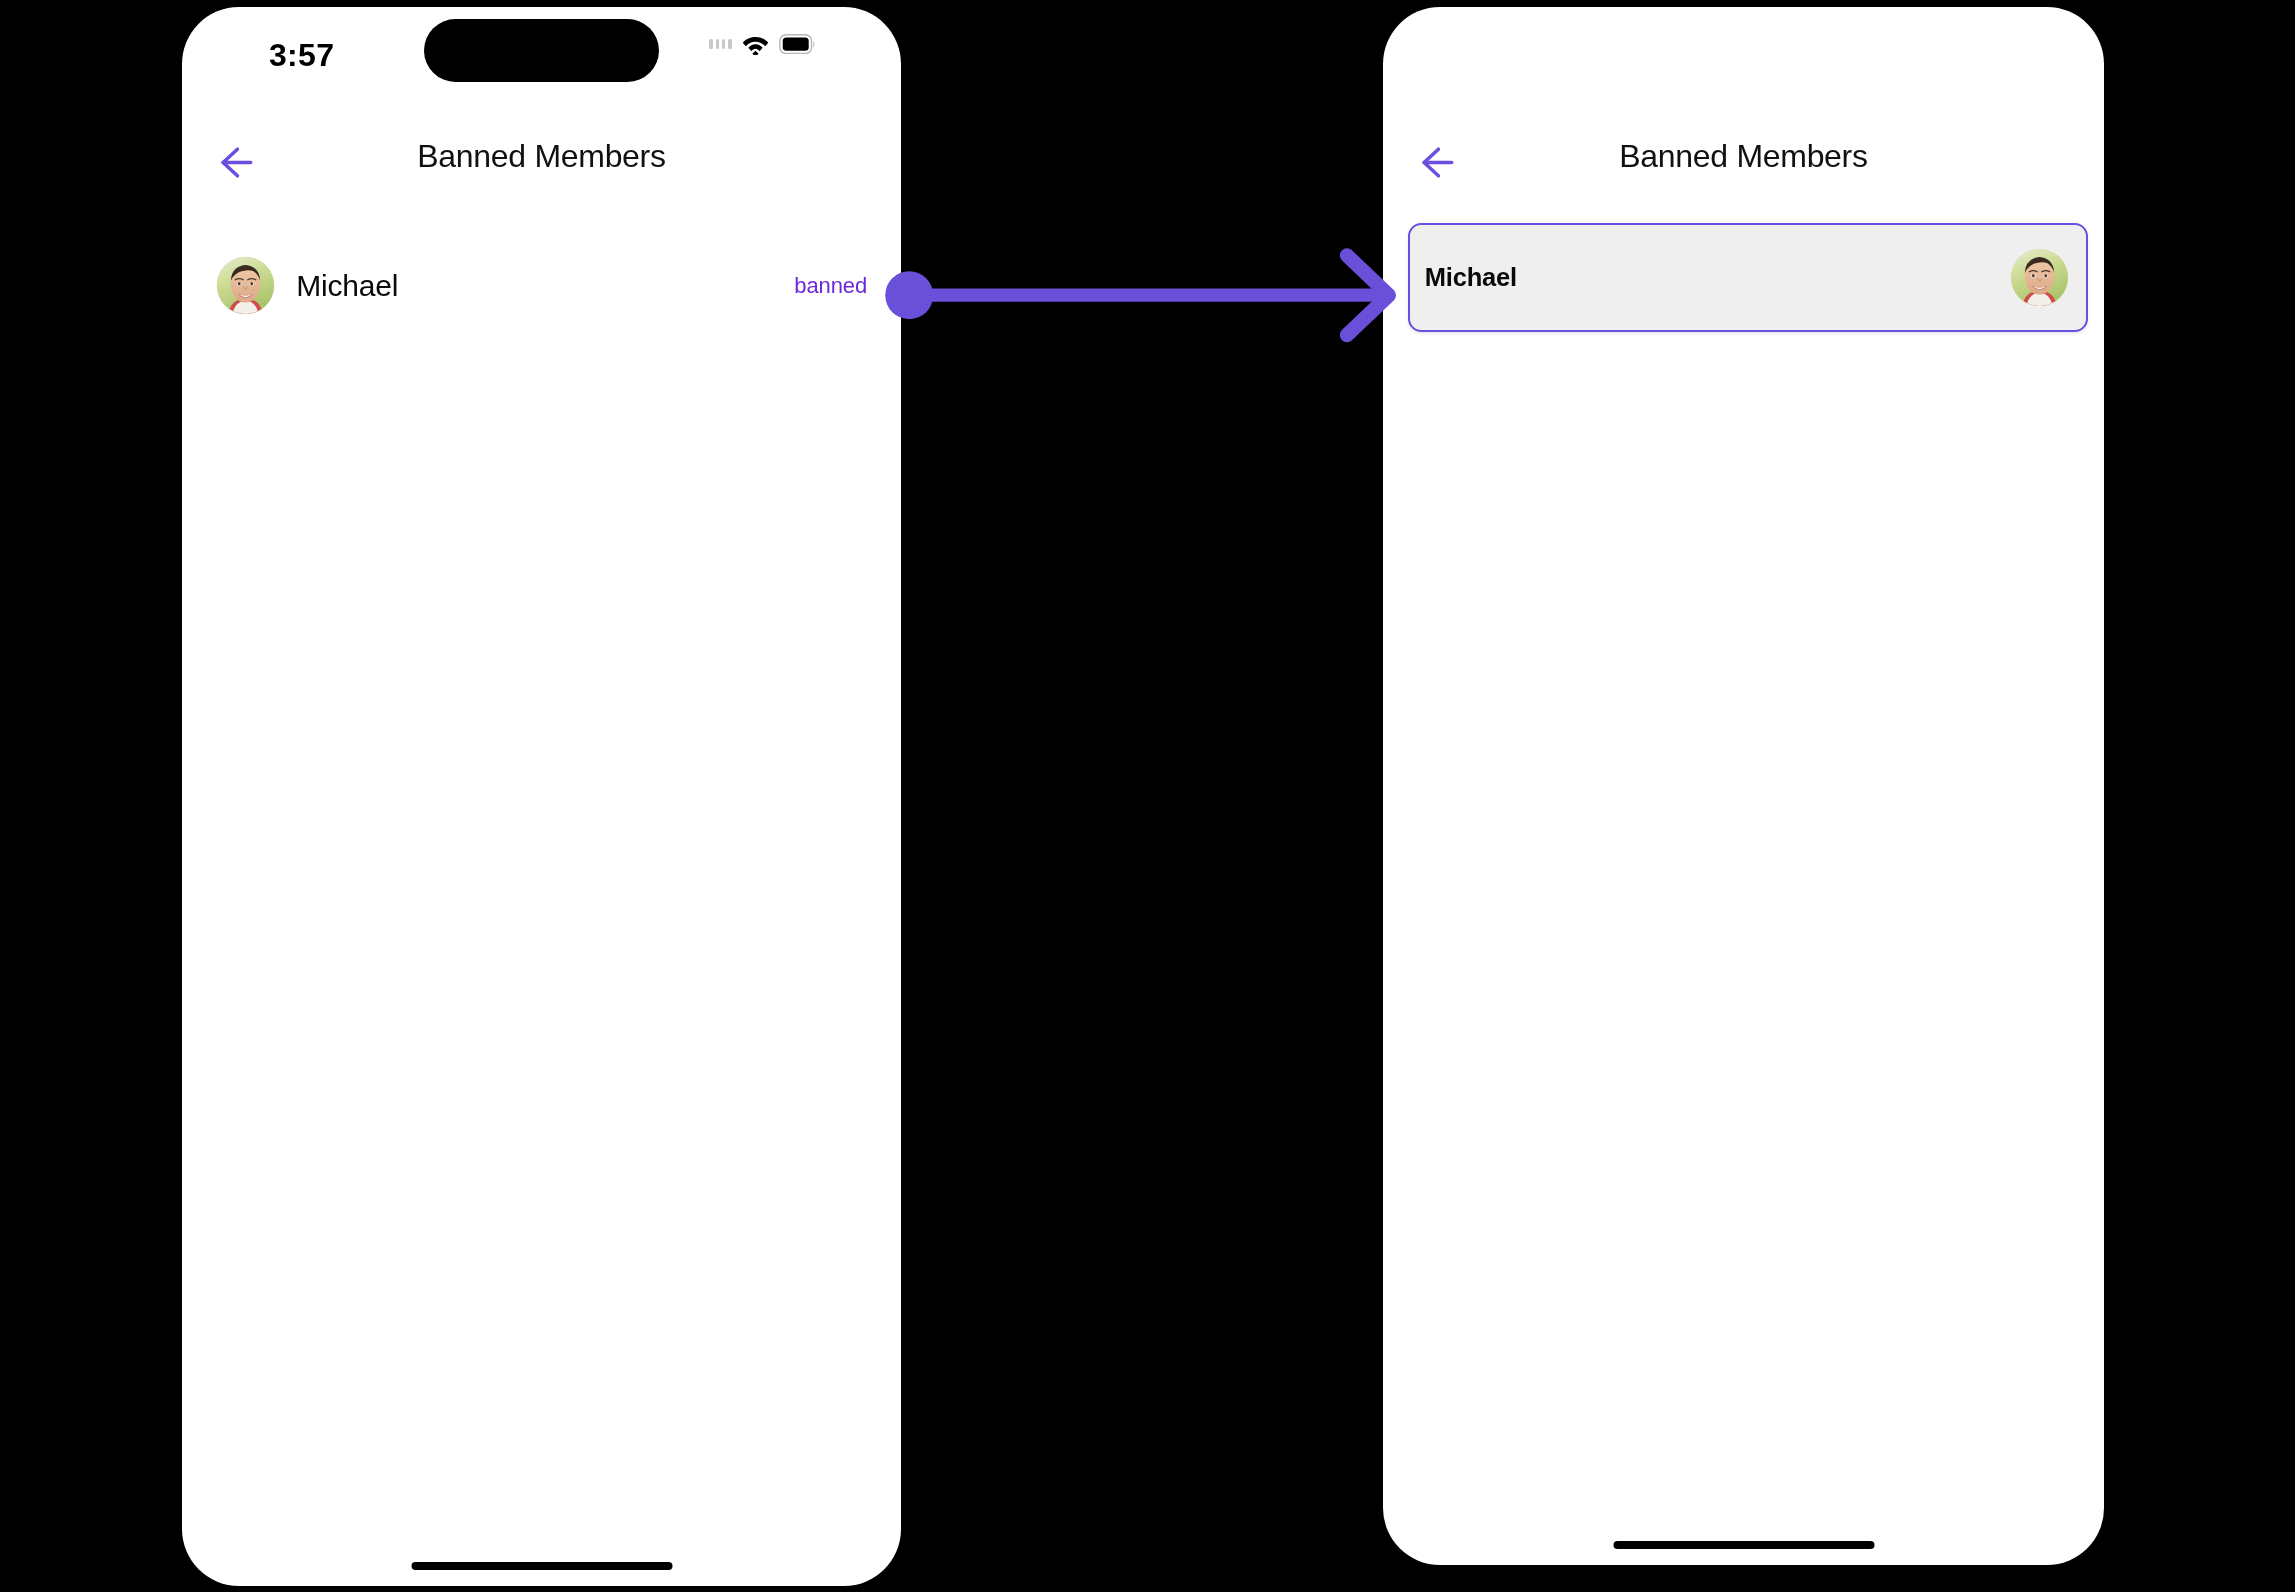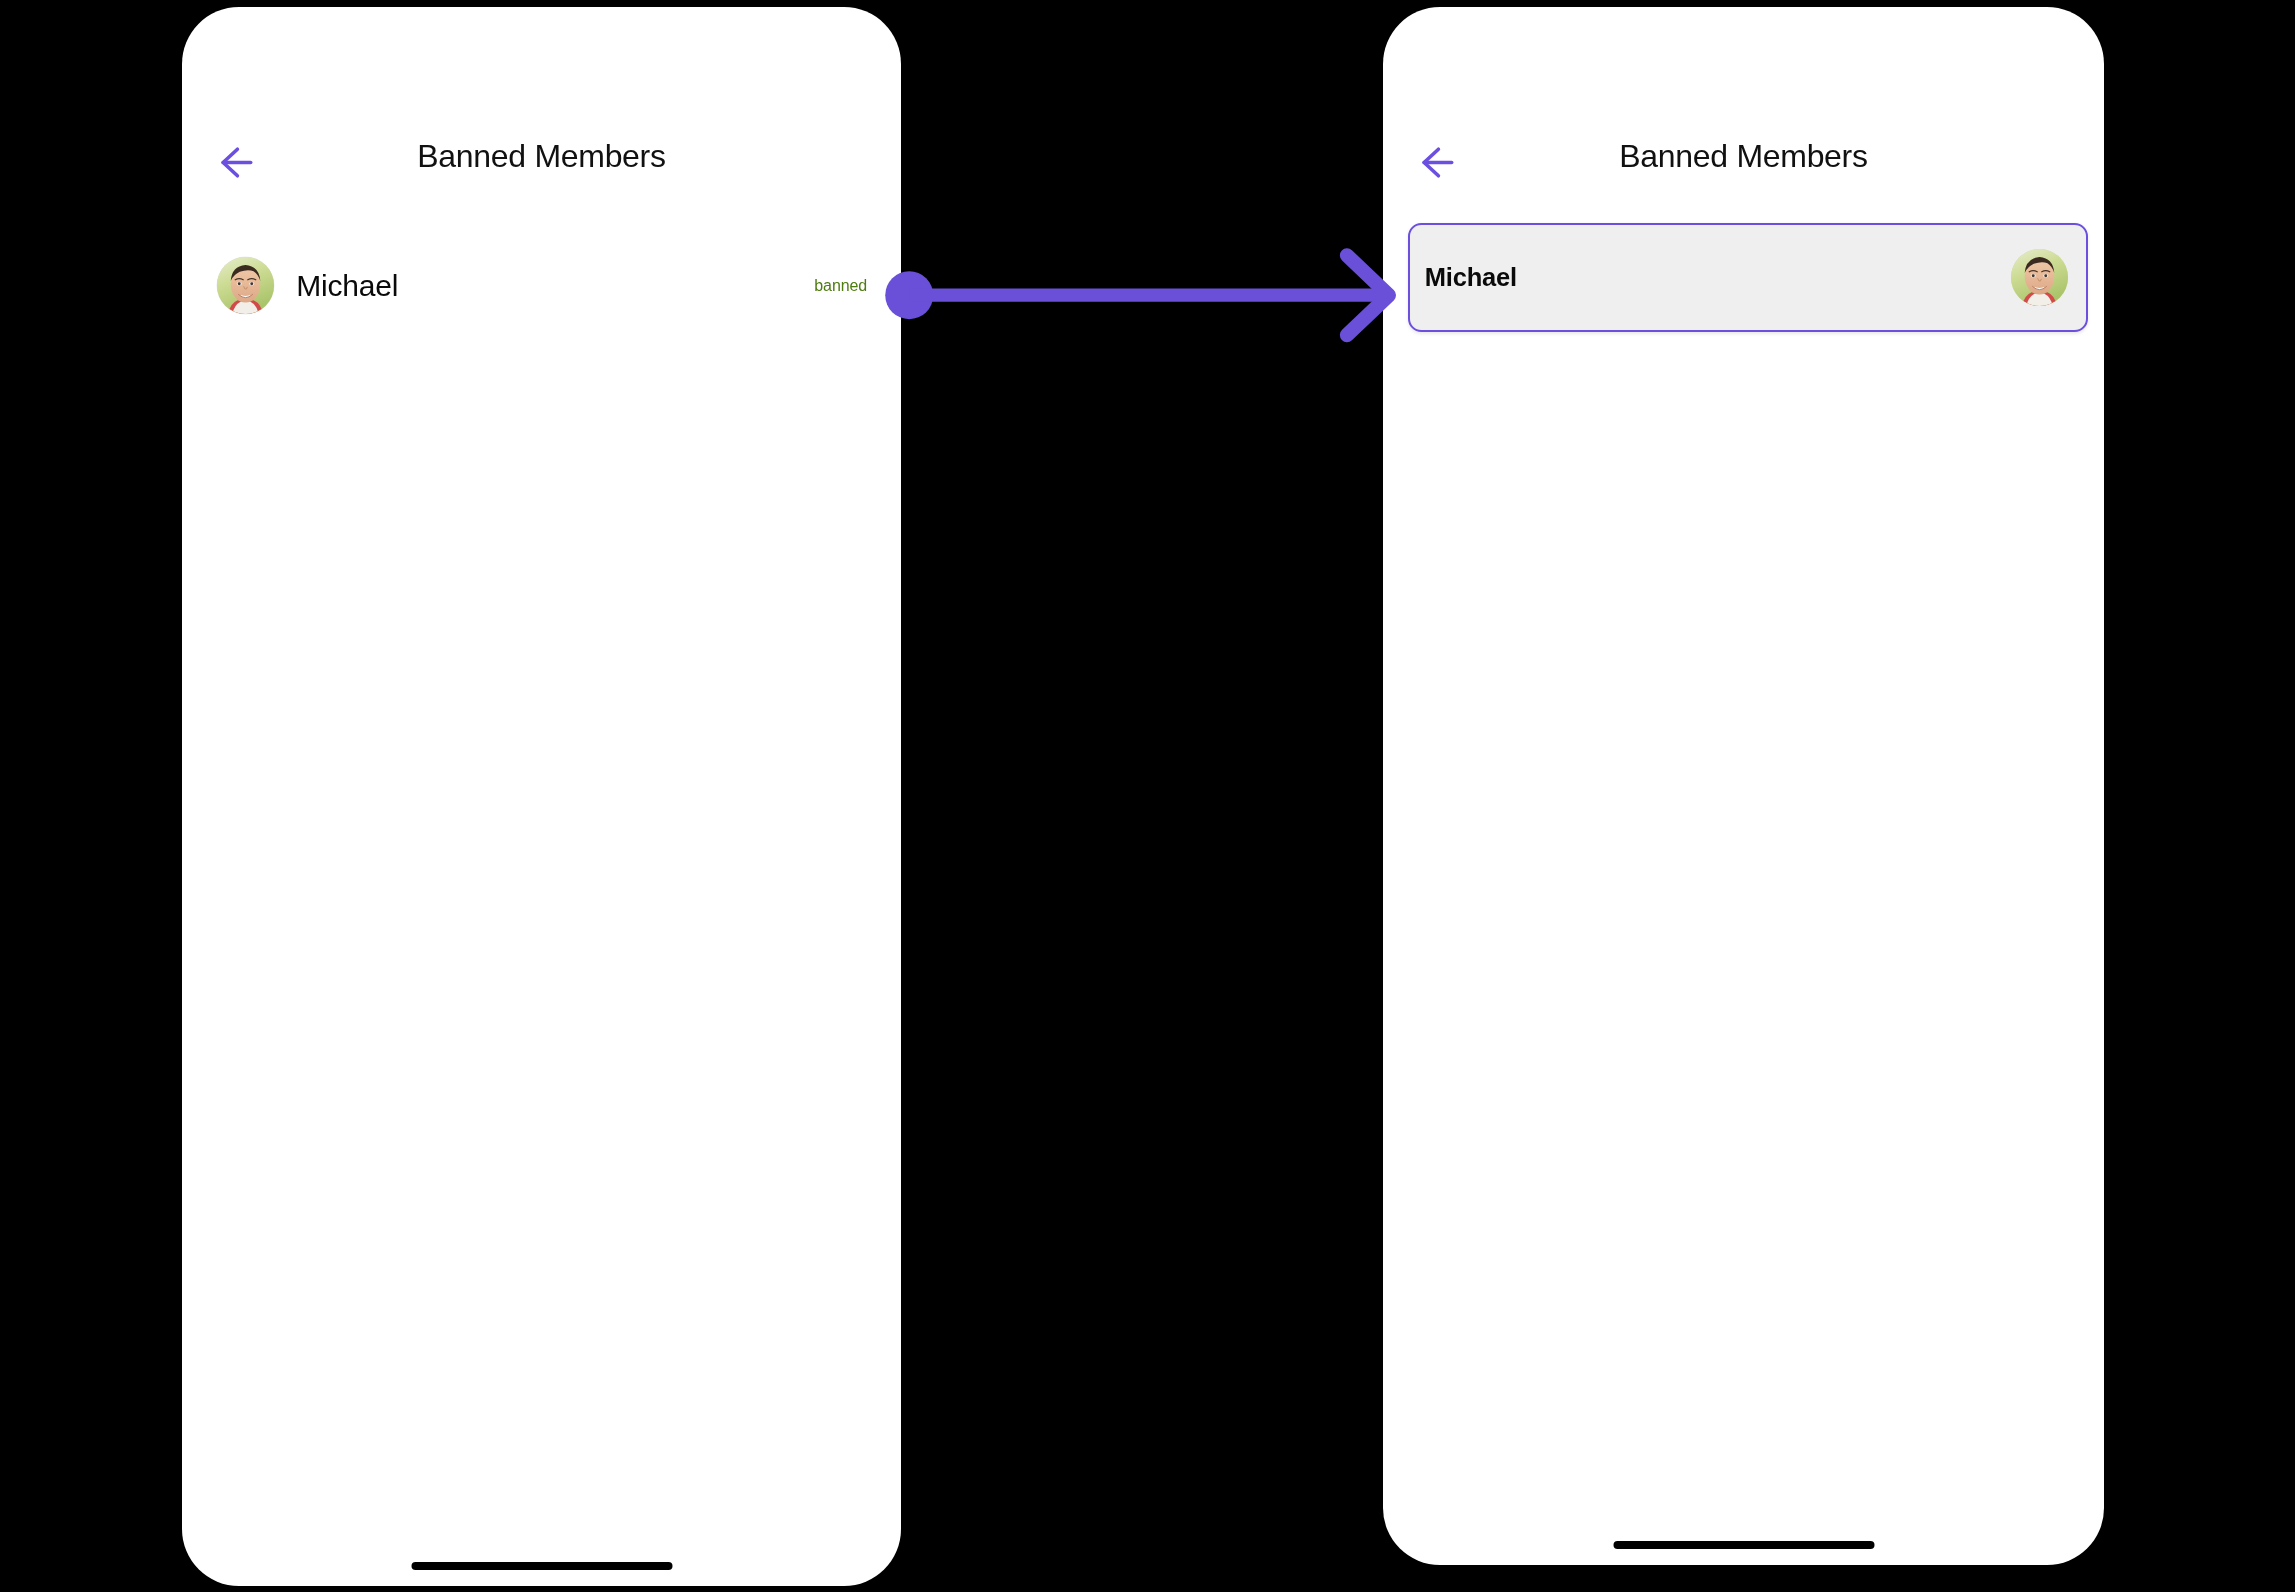--- a/index.html
+++ b/index.html
@@ -146,22 +146,22 @@
   }
   .avatar svg { display: block; width: 100%; height: 100%; }
   .row-name {
     margin-left: 22.5px;
     font-size: 30px;
     color: #0a0a0a;
     letter-spacing: -0.2px;
   }
   .row-status {
     margin-left: auto;
-    font-size: 16px;
-    color: #4d7c0f;
+    font-size: 22px;
+    color: #6d28d9;
     letter-spacing: -0.1px;
     text-align: center;
   }
 
   
   .selected-card {
     position: absolute;
     left: 24.5px;
     top: 216px;
     width: 680px;
@@ -211,20 +211,42 @@
     width: 2295px;
     height: 1593px;
     pointer-events: none;
   }
 </style>
 </head>
 <body>
 
 <div class="phone" id="phone-left">
 
+  <div class="status-bar">
+    <div class="status-time">3:57</div>
+    <div class="dynamic-island"></div>
+    <div class="status-right">
+      <div class="signal-dots">
+          <i></i>
+          <i></i>
+          <i></i>
+          <i></i>
+        </div>
+      <svg class="wifi-icon" width="29" height="21.4" viewBox="0 0 56 42">
+        <path d="M28 6 C17 6 8 11 3 17 L9 24 C13 19 20 15 28 15 C36 15 43 19 47 24 L53 17 C48 11 39 6 28 6 Z" fill="#000"></path>
+        <path d="M28 20 C22 20 17 23 14 27 L20 34 C22 31 25 29 28 29 C31 29 34 31 36 34 L42 27 C39 23 34 20 28 20 Z" fill="#000"></path>
+        <path d="M28 33 L22 39 C23.5 41 26 42 28 42 C30 42 32.5 41 34 39 Z" fill="#000"></path>
+      </svg>
+      <svg class="battery-icon" width="37" height="20.4" viewBox="0 0 72 40">
+        <rect x="1.5" y="1.5" width="62" height="37" rx="12" ry="12" fill="none" stroke="#b8b8b8" stroke-width="3"></rect>
+        <rect x="7" y="7" width="51" height="26" rx="7" ry="7" fill="#000"></rect>
+        <path d="M67 14 C70 15.5 70 24.5 67 26 Z" fill="#b8b8b8"></path>
+      </svg>
+    </div>
+  </div>
 
   <div class="nav-header">
     <div class="back-arrow">
       <svg width="47" height="41" viewBox="0 0 92 80">
         <path d="M38 14 L10 40 L38 66" fill="none" stroke="#6c4fe0" stroke-width="7" stroke-linecap="round" stroke-linejoin="round"></path>
         <path d="M10 40 L64 40" fill="none" stroke="#6c4fe0" stroke-width="7" stroke-linecap="round"></path>
       </svg>
     </div>
     <div class="nav-title">Banned Members</div>
   </div>

